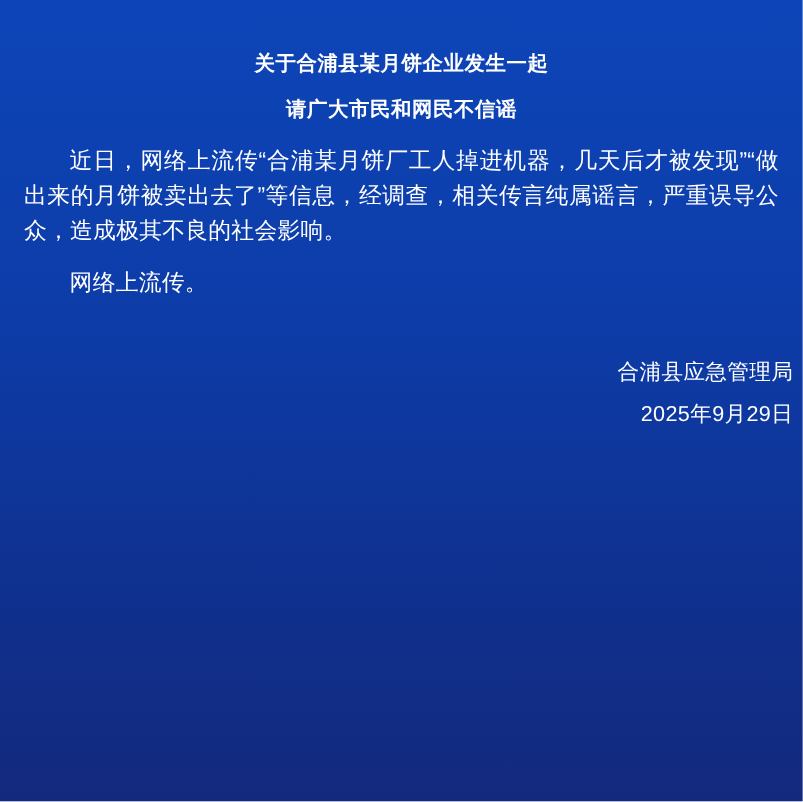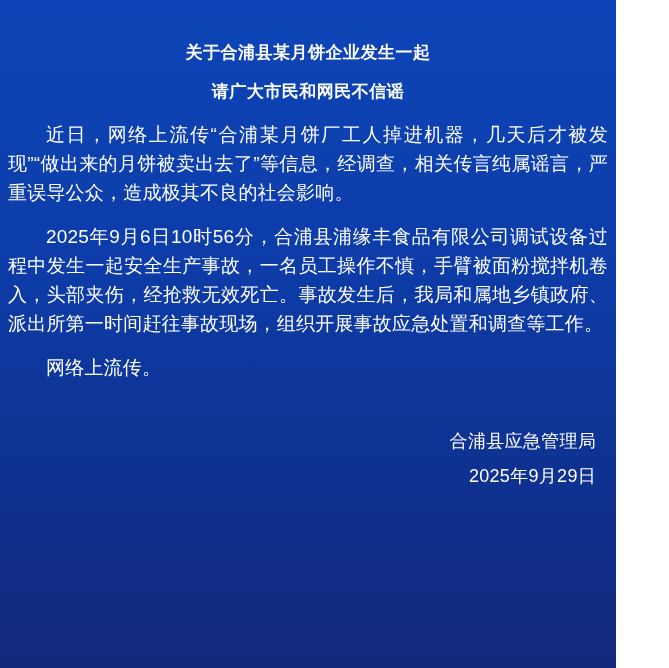--- a/index.html
+++ b/index.html
@@ -1,54 +1,54 @@
 <!DOCTYPE html>
 <html><head>
 <meta charset="utf-8">
 <style>
   html, body {
     margin: 0;
     padding: 0;
   }
   .page {
     position: relative;
-    width: 616px;
+    width: 669px;
     height: 668px;
     overflow: hidden;
     background: linear-gradient(to bottom, #0d45b8 0%, #0d3ca8 40%, #0f3190 72%, #13297d 100%);
     color: #ffffff;
     font-family: "Liberation Sans", sans-serif;
     -webkit-font-smoothing: antialiased;
   }
   .title-block {
     padding-top: 42px;
   }
   .title-line {
     text-align: center;
     font-size: 17px;
     font-weight: 700;
     line-height: 22px;
     letter-spacing: 0.5px;
     margin: 0 0 17px 0;
   }
   .body-block {
-    padding: 0 8px;
+    padding: 0 20px;
   }
   .para {
     font-size: 19px;
     font-weight: 400;
     line-height: 29px;
     text-indent: 2em;
     text-align: justify;
     letter-spacing: 0.2px;
     margin: 0 0 15px 0;
   }
   .footer-block {
     margin-top: 42px;
-    padding: 0 20px;
+    padding: 0 8px;
     text-align: right;
   }
   .footer-line {
     font-size: 18px;
     font-weight: 400;
     line-height: 35px;
     letter-spacing: 0.3px;
     margin: 0;
   }
 </style>
@@ -57,21 +57,20 @@
 
 <div class="page">
 
   <div class="title-block">
     <h1 class="title-line">关于合浦县某月饼企业发生一起</h1>
     <h1 class="title-line">请广大市民和网民不信谣</h1>
   </div>
 
   <div class="body-block">
     <p class="para">近日，网络上流传“合浦某月饼厂工人掉进机器，几天后才被发现”“做出来的月饼被卖出去了”等信息，经调查，相关传言纯属谣言，严重误导公众，造成极其不良的社会影响。</p>
-    <p class="para">2025年9月6日10时56分，合浦县浦缘丰食品有限公司调试设备过程中发生一起安全生产事故，一名员工操作不慎，手臂被面粉搅拌机卷入，头部夹伤，经抢救无效死亡。事故发生后，我局和属地乡镇政府、派出所第一时间赶往事故现场，组织开展事故应急处置和调查等工作。</p>
     <p class="para">网络上流传。</p>
   </div>
 
   <div class="footer-block">
     <p class="footer-line">合浦县应急管理局</p>
     <p class="footer-line">2025年9月29日</p>
   </div>
 
 </div>
 

